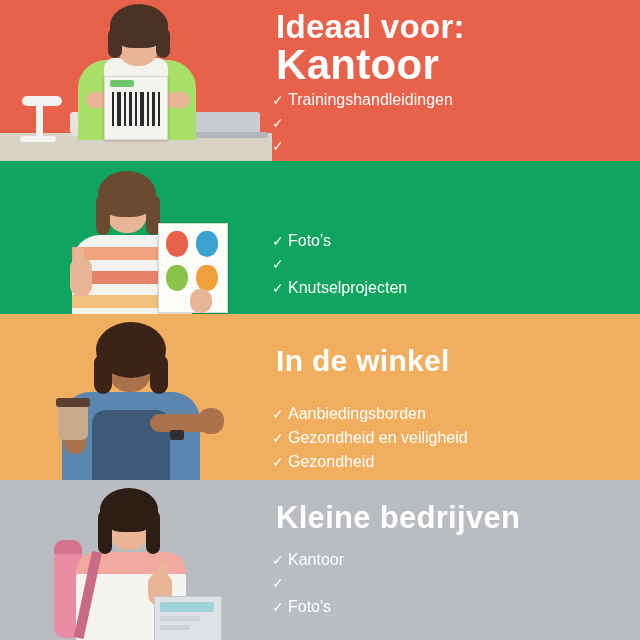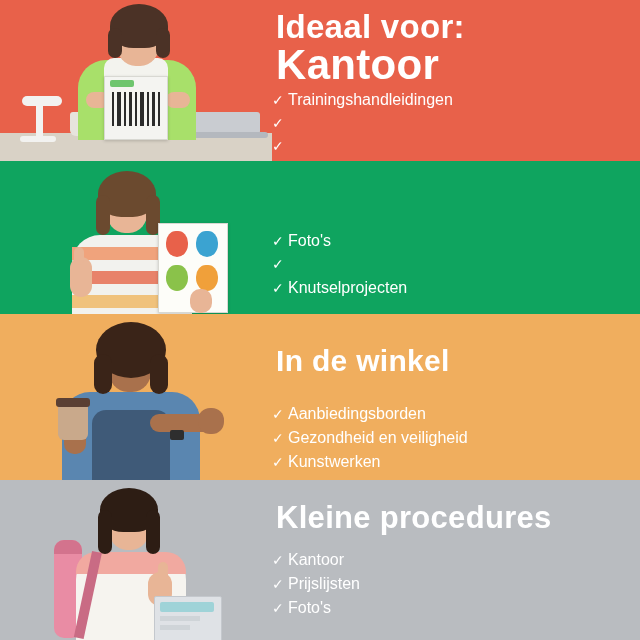--- a/index.html
+++ b/index.html
@@ -322,21 +322,21 @@
         <li>
           <span class="check">✓</span>
           <span>Aanbiedingsborden</span>
         </li>
         <li>
           <span class="check">✓</span>
           <span>Gezondheid en veiligheid</span>
         </li>
         <li>
           <span class="check">✓</span>
-          <span>Kunstwerken</span>
+          <span>Gezondheid</span>
         </li>
       </ul>
     </div>
   </div>
 
   <div class="band band-business">
     <div class="photo">
       <div class="photo-inner">
 
         <div class="mat" style="left:54px;top:60px;width:28px;height:98px;"></div>
@@ -356,29 +356,28 @@
         <div class="arm" style="left:158px;top:82px;width:10px;height:18px;"></div>
 
         <div class="bag" style="left:154px;top:116px;width:66px;height:44px;"></div>
         <div style="position:absolute;left:160px;top:122px;width:54px;height:10px;background:#9fd3d8;border-radius:2px;"></div>
         <div style="position:absolute;left:160px;top:136px;width:40px;height:5px;background:#cfd4d8;"></div>
         <div style="position:absolute;left:160px;top:145px;width:30px;height:5px;background:#cfd4d8;"></div>
       </div>
     </div>
 
     <div class="text-col">
-      <h2 class="headline title-business">Kleine procedures</h2>
+      <h2 class="headline title-business">Kleine bedrijven</h2>
       <ul class="bullets bullets-business">
         <li>
           <span class="check">✓</span>
           <span>Kantoor</span>
         </li>
         <li>
           <span class="check">✓</span>
-          <span>Prijslijsten</span>
         </li>
         <li>
           <span class="check">✓</span>
           <span>Foto's</span>
         </li>
       </ul>
     </div>
   </div>
 
 </div>

